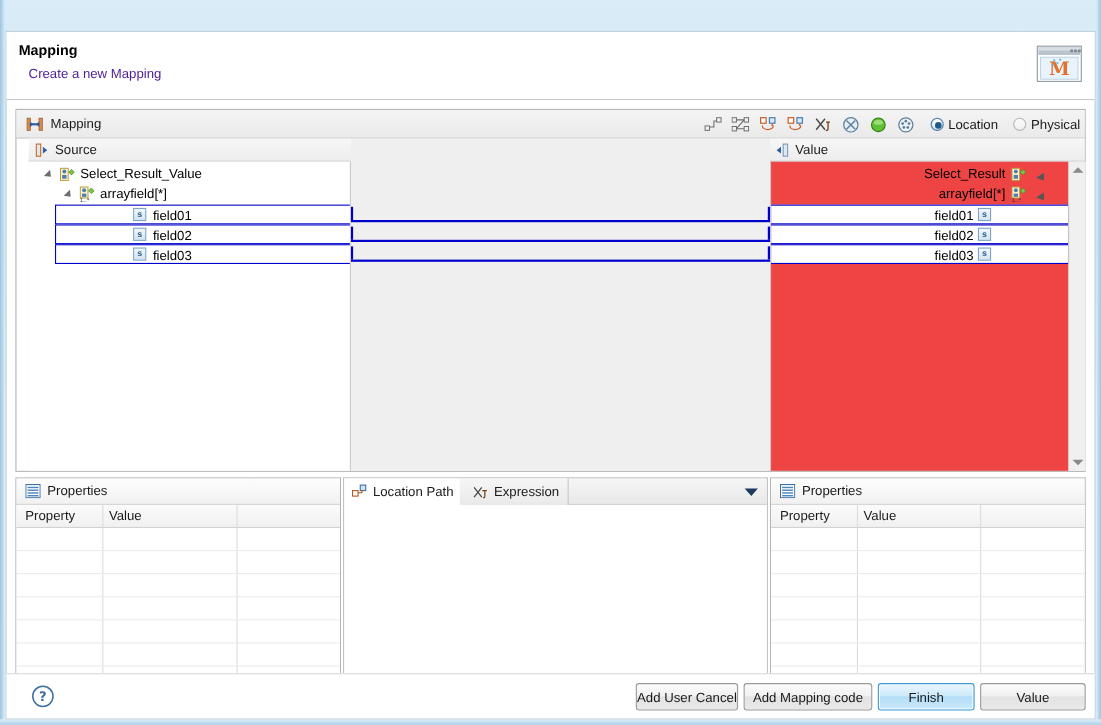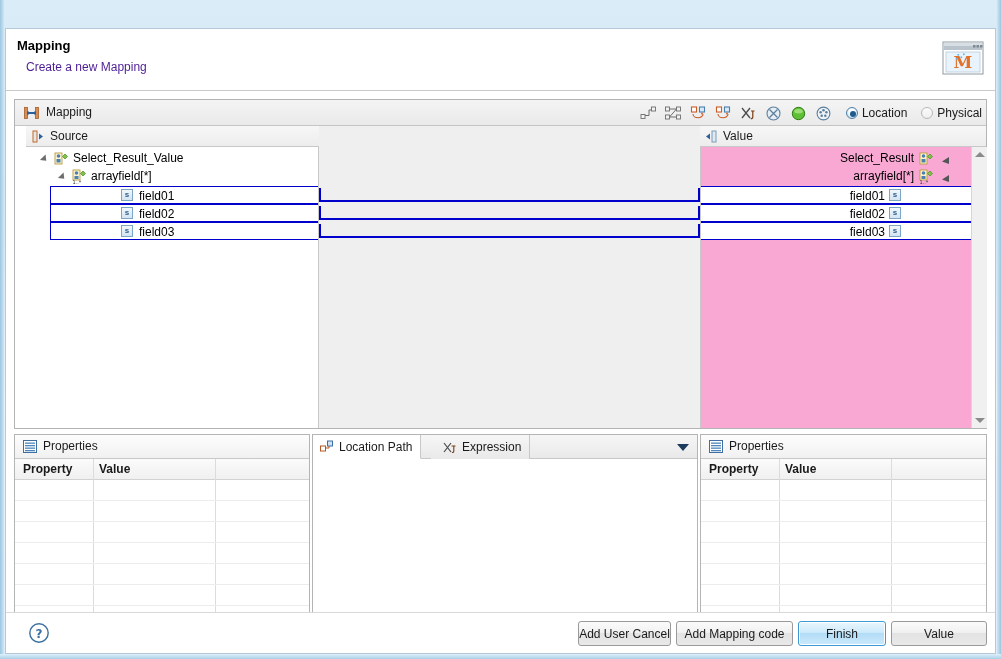--- a/index.html
+++ b/index.html
@@ -82,21 +82,21 @@
   #tgthdr .ph-icon{left:5px;}
   #tgthdr .ph-label{left:23px;}
 
   
   #srcpane{
     position:absolute;left:11px;top:47px;width:293px;height:281px;
     background:#ffffff;border-right:1px solid #c8c8c8;box-sizing:border-box;overflow:hidden;
   }
   #tgtpane{
     position:absolute;left:685px;top:47px;width:271px;height:281px;
-    background:#f9a8d4;border-left:1px solid #c8c8c8;box-sizing:border-box;overflow:hidden;
+    background:#ef4444;border-left:1px solid #c8c8c8;box-sizing:border-box;overflow:hidden;
   }
   #canvas{
     position:absolute;left:304px;top:26px;width:381px;height:302px;
     background:#efefef;box-sizing:border-box;overflow:hidden;
   }
 
   
   .vscroll{
     position:absolute;width:16px;
     background:#f0f0f0;border-left:1px solid #d6d6d6;border-right:1px solid #d6d6d6;
@@ -135,21 +135,21 @@
   #bp-right{left:694px;width:287px;}
 
   .bp-head{
     position:absolute;left:0;top:0;right:0;height:24px;
     background:linear-gradient(to bottom,#fdfdfd,#f1f1f1);
     border-bottom:1px solid #c8c8c8;box-sizing:border-box;
   }
   .bp-head .bh-ico{position:absolute;left:8px;top:5px;width:14px;height:13px;}
   .bp-head .bh-lbl{position:absolute;left:28px;top:4px;font-size:12px;color:#1a1a1a;}
 
-  .ptable{position:absolute;left:0;top:24px;right:0;bottom:0;background:#ffffff;font-weight:bold;}
+  .ptable{position:absolute;left:0;top:24px;right:0;bottom:0;background:#ffffff;}
   .pthead{
     position:absolute;left:0;top:0;right:0;height:21px;
     background:linear-gradient(to bottom,#fbfbfb,#f0f0f0);
     border-bottom:1px solid #d2d2d2;box-sizing:border-box;
   }
   .pthead .c{position:absolute;top:3px;font-size:12px;color:#1a1a1a;}
   .ptsep{position:absolute;top:0;width:1px;background:#dcdcdc;}
   .ptrow{position:absolute;left:0;right:0;height:21px;border-bottom:1px solid #ececec;box-sizing:border-box;}
 
   
@@ -497,21 +497,21 @@
         <div class="tab active" style="left:0px;">
           <span class="ti">
             <svg width="14" height="13" viewBox="0 0 14 13">
               <rect x="0.5" y="6" width="5" height="5" fill="#ffffff" stroke="#b4561f" stroke-width="1"></rect>
               <rect x="7.5" y="1" width="5" height="5" fill="#cfe3f4" stroke="#3f6fa0" stroke-width="1"></rect>
               <path d="M5.5 8 L9 8 L9 6" fill="none" stroke="#b4561f" stroke-width="1"></path>
             </svg>
           </span>
           <span>Location Path</span>
         </div>
-        <div class="tab inactive" style="left:118px;padding-left:12px;">
+        <div class="tab inactive" style="left:105px;padding-left:12px;">
           <span class="ti">
             <svg width="14" height="13" viewBox="0 0 14 13">
               <path d="M1 2 L8 11 M8 2 L1 11" stroke="#4a4a4a" stroke-width="1.2" fill="none"></path>
               <path d="M8.5 5 L12.5 5 M10.8 5 L10.8 10 C10.8 11.5 9.8 11.7 9 11.3" stroke="#7a3b10" stroke-width="1.1" fill="none"></path>
             </svg>
           </span>
           <span>Expression</span>
         </div>
         <span class="tabmenu"></span>
       </div>

